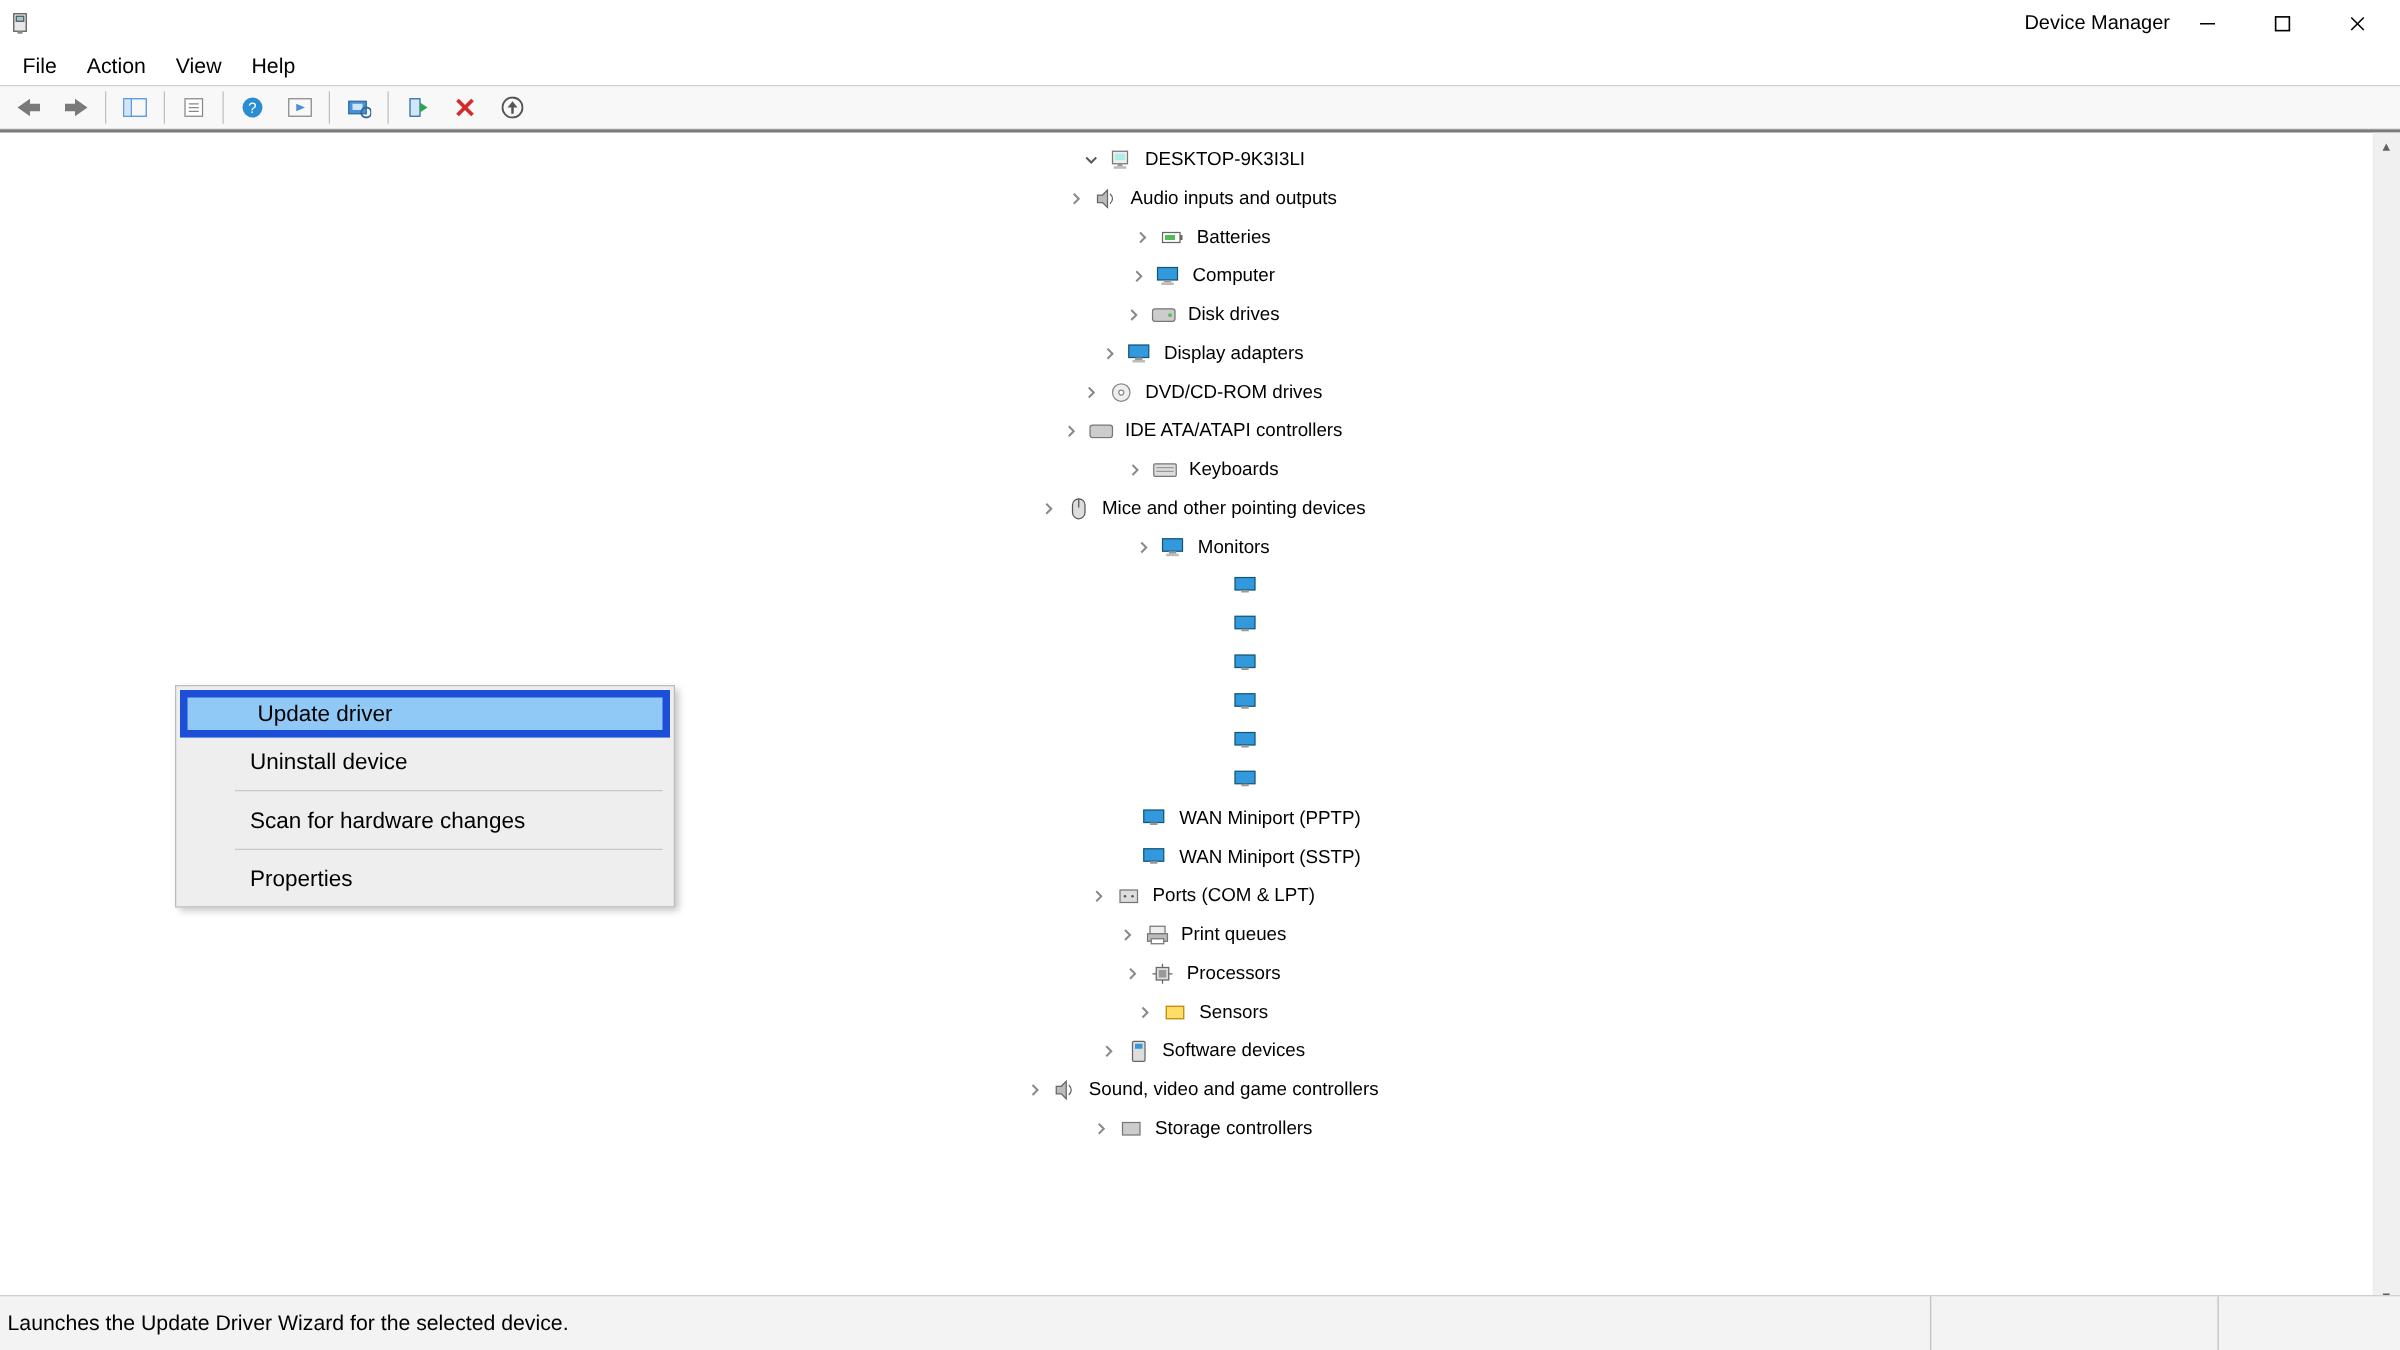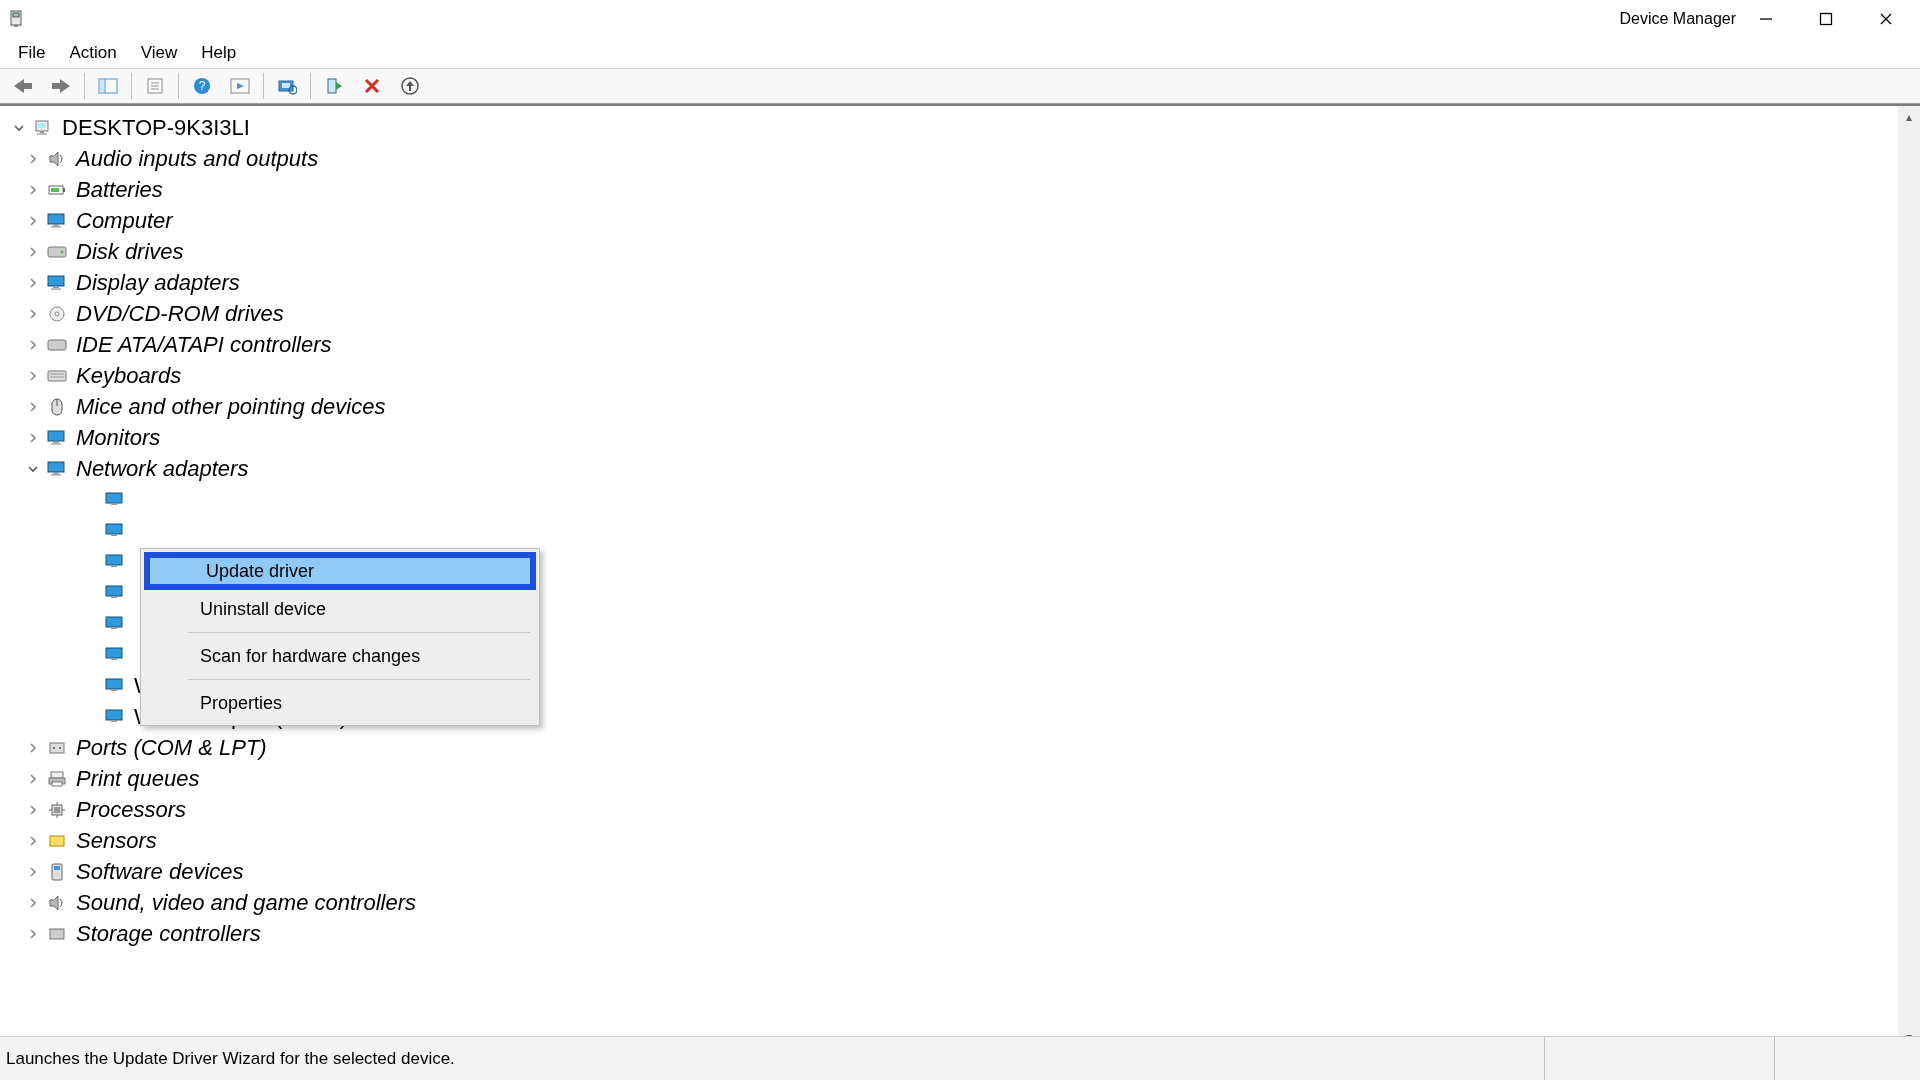--- a/index.html
+++ b/index.html
@@ -22,26 +22,26 @@
 .tool-btn { width: 34px; height: 30px; display: flex; align-items: center; justify-content: center; margin: 0 2px; }
 .tool-sep { width: 1px; height: 26px; background: #c0c0c0; margin: 0 4px; }
 
 
 .tree-wrap { position: absolute; top: 104px; left: 0; right: 0; bottom: 32px; border-top: 2px solid #7a7a7a; overflow: hidden; }
 .tree { position: absolute; top: 0; left: 0; right: 22px; bottom: 0; overflow: hidden; padding-top: 6px; }
 .vscroll { position: absolute; top: 0; right: 0; width: 22px; bottom: 0; background: #f0f0f0; }
 .vscroll .arrow { width: 22px; height: 22px; display: flex; align-items: center; justify-content: center; color: #606060; font-size: 12px; }
 .vscroll .arrow.down { position: absolute; bottom: 0; }
 
-.node { display: flex; align-items: center; height: 31px; font-size: 22px; color: #000; white-space: nowrap; }
+.node { display: flex; align-items: center; height: 31px; font-size: 15px; color: #000; white-space: nowrap; justify-content: center; }
 .expander { width: 18px; height: 18px; display: flex; align-items: center; justify-content: center; color: #5a5a5a; font-size: 12px; margin-right: 4px; }
 .expander.blank { visibility: hidden; }
 .node-icon { width: 22px; height: 22px; margin-right: 8px; display: inline-flex; align-items: center; justify-content: center; }
 .indent-0 { padding-left: 10px; }
-.indent-1 { padding-left: 24px; font-style: italic; }
+.indent-1 { padding-left: 24px; }
 .indent-2 { padding-left: 82px; }
 
 
 .context-menu {
   position: absolute;
   left: 140px; top: 548px;
   width: 400px;
   background: #eeeeee;
   border: 1px solid #bdbdbd;
   box-shadow: 3px 3px 6px rgba(0,0,0,0.25);
@@ -329,35 +329,20 @@
       <span class="node-icon">
           <svg width="20" height="16">
             <rect x="1" y="1" width="16" height="10" fill="#39d" stroke="#157"></rect>
             <rect x="6" y="11" width="6" height="2" fill="#999"></rect>
             <rect x="4" y="13" width="10" height="2" fill="#bbb"></rect>
           </svg>
         </span>
       <span>Monitors</span>
     </div>
 
-    <div class="node indent-1">
-      <span class="expander">
-          <svg width="12" height="12">
-            <polyline points="2,4 6,8 10,4" fill="none" stroke="#5a5a5a" stroke-width="1.6"></polyline>
-          </svg>
-        </span>
-      <span class="node-icon">
-          <svg width="20" height="16">
-            <rect x="1" y="1" width="16" height="10" fill="#39d" stroke="#157"></rect>
-            <rect x="6" y="11" width="6" height="2" fill="#999"></rect>
-            <rect x="4" y="13" width="10" height="2" fill="#bbb"></rect>
-          </svg>
-        </span>
-      <span>Network adapters</span>
-    </div>
 
     <div class="node indent-2">
       <span class="expander blank"></span>
       <span class="node-icon">
           <svg width="20" height="16">
             <rect x="1" y="1" width="16" height="10" fill="#39d" stroke="#157"></rect>
             <rect x="6" y="11" width="6" height="2" fill="#999"></rect>
           </svg>
         </span>
       <span></span>

